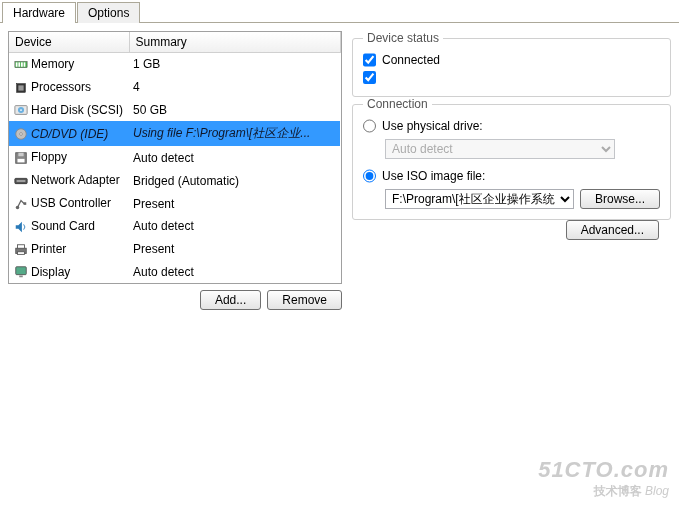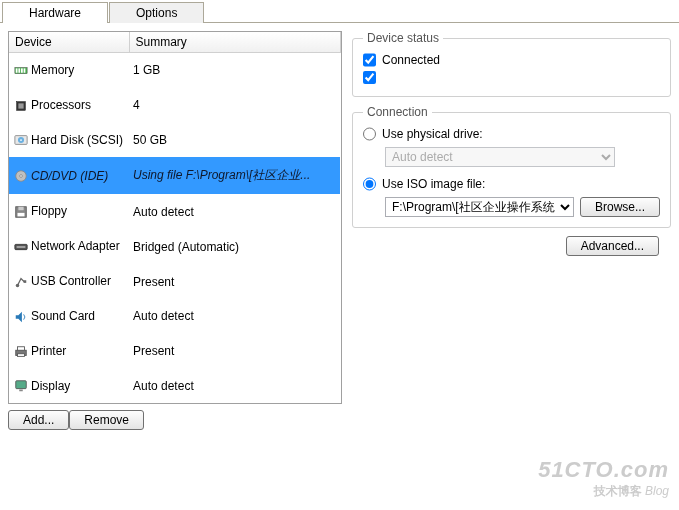--- a/index.html
+++ b/index.html
@@ -1,31 +1,31 @@
 <!DOCTYPE html>
 <html><head>
 <meta charset="utf-8">
 <style>
 * { box-sizing: border-box; font-family: "Segoe UI", Tahoma, sans-serif; font-size: 12px; }
 body { margin: 0; background: #fff; width: 679px; height: 510px; position: relative; overflow: hidden; }
 .tabs { display: flex; padding: 2px 2px 0 2px; }
-.tab { padding: 3px 26px; border: 1px solid #aca899; background: #f0f0f0; border-bottom: none; margin-right: 1px; cursor: pointer; }
+.tab { padding: 3px 10px; border: 1px solid #aca899; background: #f0f0f0; border-bottom: none; margin-right: 1px; cursor: pointer; }
 .tab.active { background: #fff; position: relative; z-index: 2; }
 .tab-body { border-top: 1px solid #aca899; margin-top: -1px; padding: 8px; display: flex; gap: 10px; padding-bottom: 50px; }
 .left-col { width: 350px; display: flex; flex-direction: column; }
-.right-col { flex: 1; display: flex; flex-direction: column; gap: 8px; }
+.right-col { flex: 1; display: flex; flex-direction: column; }
 .table-wrap { border: 1px solid #a0a0a0; flex: 1; height: 430px; overflow: auto; }
 table { width: 100%; border-collapse: collapse; }
 th { text-align: left; font-weight: normal; padding: 3px 6px; border-right: 1px solid #d0d0d0; border-bottom: 1px solid #d0d0d0; background: linear-gradient(#fff,#f0f0f0); }
 th:first-child { width: 120px; }
-td { padding: 10px 4px; white-space: nowrap; overflow: hidden; text-overflow: ellipsis; max-width: 200px; }
+td { padding: 4px 4px; white-space: nowrap; overflow: hidden; text-overflow: ellipsis; max-width: 200px; }
 tr.row { cursor: pointer; }
 tr.row.selected { background: #3399ff; color: #0f172a; font-style: italic; }
 .icon-cell svg { width: 16px; height: 14px; vertical-align: middle; margin-right: 2px; }
-.btn-row { display: flex; margin-top: 6px; }
+.btn-row { display: flex; justify-content: flex-end; gap: 6px; margin-top: 6px; }
 button { padding: 2px 14px; border: 1px solid #707070; background: linear-gradient(#fdfdfd,#e4e4e4); border-radius: 3px; cursor: pointer; }
 fieldset { border: 1px solid #d0d0d0; border-radius: 3px; padding: 6px 10px 10px 10px; margin: 0; }
 legend { color: #555; padding: 0 4px; }
 .chk-row, .radio-row { display: flex; gap: 6px; padding: 2px 0; }
 input[type=checkbox], input[type=radio] { margin: 0; }
 .indent { margin-left: 22px; margin-top: 4px; display: flex; gap: 6px; align-items: center; }
 select { flex: 1; max-width: 230px; border: 1px solid #abadb3; padding: 1px 2px; background: #fff; }
 select:disabled { color: #888; background: #f4f4f4; }
 .adv-row { display: flex; justify-content: flex-end; margin-right: 12px; }
 .watermark { position: absolute; right: 10px; bottom: 10px; text-align: right; color: #ccc; pointer-events: none; }

